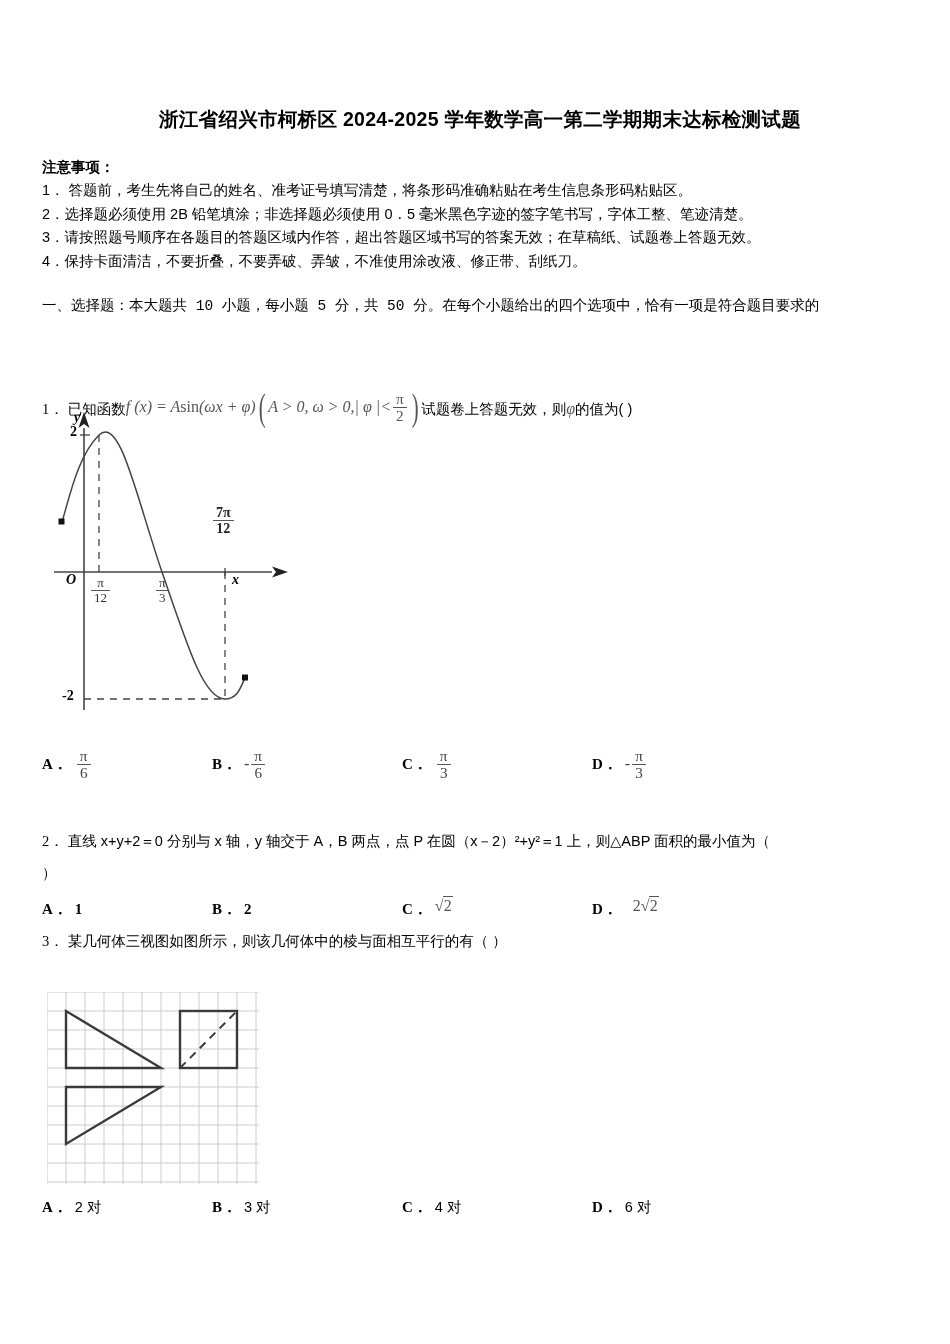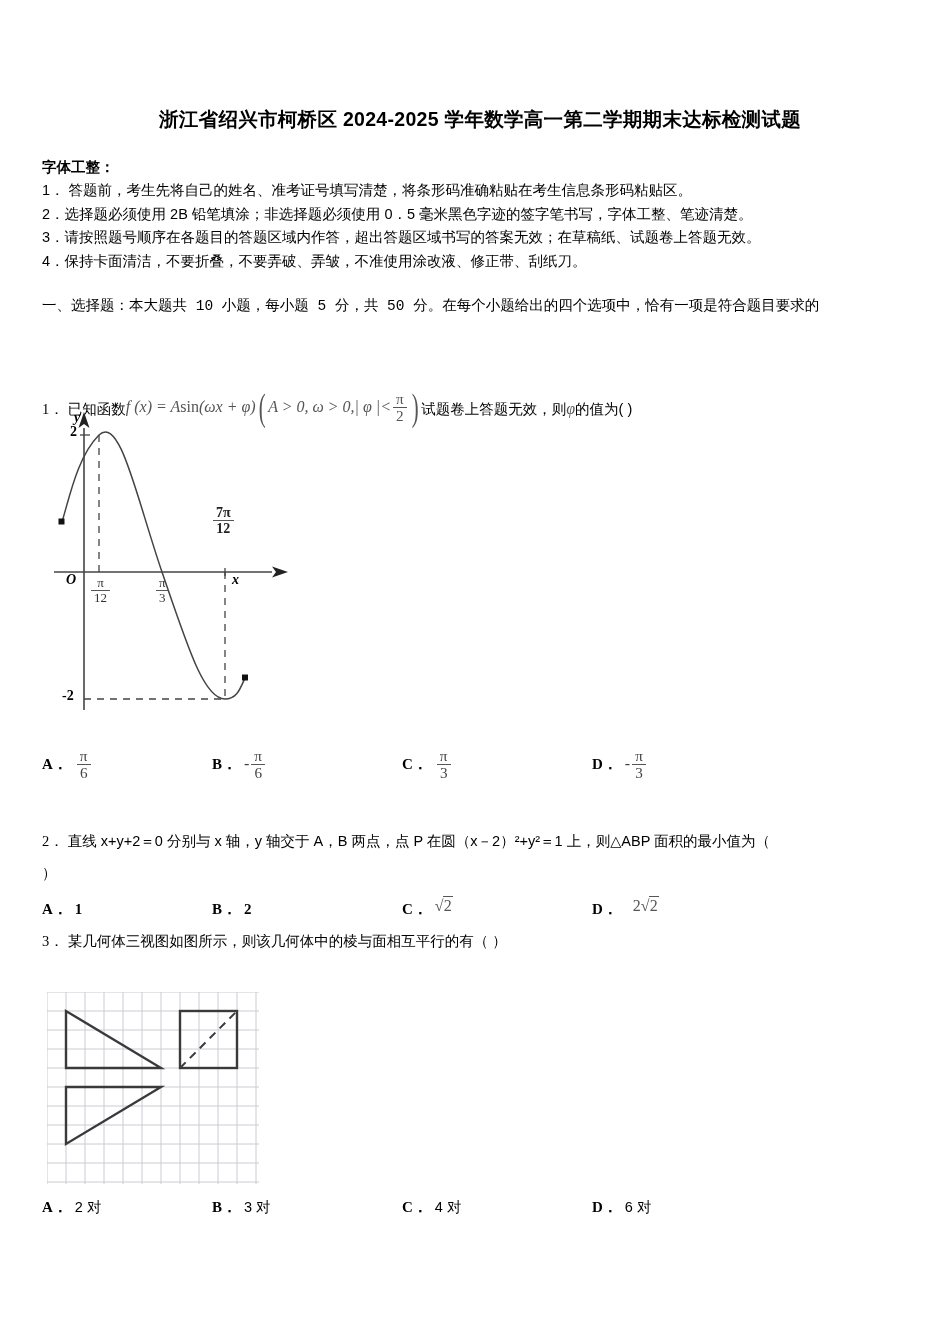--- a/index.html
+++ b/index.html
@@ -140,21 +140,21 @@
   svg { display: block; }
   .fig { position: absolute; }
 </style>
 </head>
 <body>
 
 <div class="page">
 
   <div class="doc-title">浙江省绍兴市柯桥区 2024-2025 学年数学高一第二学期期末达标检测试题</div>
 
-  <div class="notice-head">字体工整：</div>
+  <div class="notice-head">注意事项：</div>
   <div class="notice-list">
     <div class="notice-item">1．  答题前，考生先将自己的姓名、准考证号填写清楚，将条形码准确粘贴在考生信息条形码粘贴区。</div>
     <div class="notice-item">2．选择题必须使用 2B 铅笔填涂；非选择题必须使用 0．5 毫米黑色字迹的签字笔书写，字体工整、笔迹清楚。</div>
     <div class="notice-item">3．请按照题号顺序在各题目的答题区域内作答，超出答题区域书写的答案无效；在草稿纸、试题卷上答题无效。</div>
     <div class="notice-item">4．保持卡面清洁，不要折叠，不要弄破、弄皱，不准使用涂改液、修正带、刮纸刀。</div>
   </div>
 
   <div class="section-head">一、选择题：本大题共 10 小题，每小题 5 分，共 50 分。在每个小题给出的四个选项中，恰有一项是符合题目要求的</div>
 
   <div class="qtext" style="left:42px; top:350px; width:890px;margin-top:43px;">

